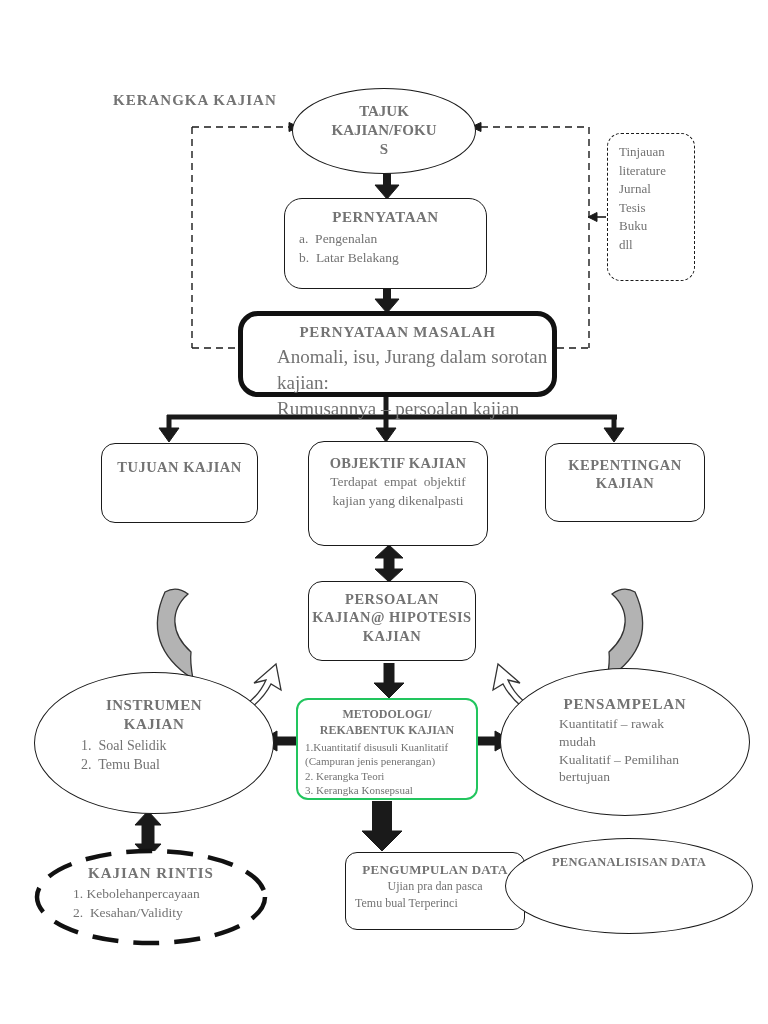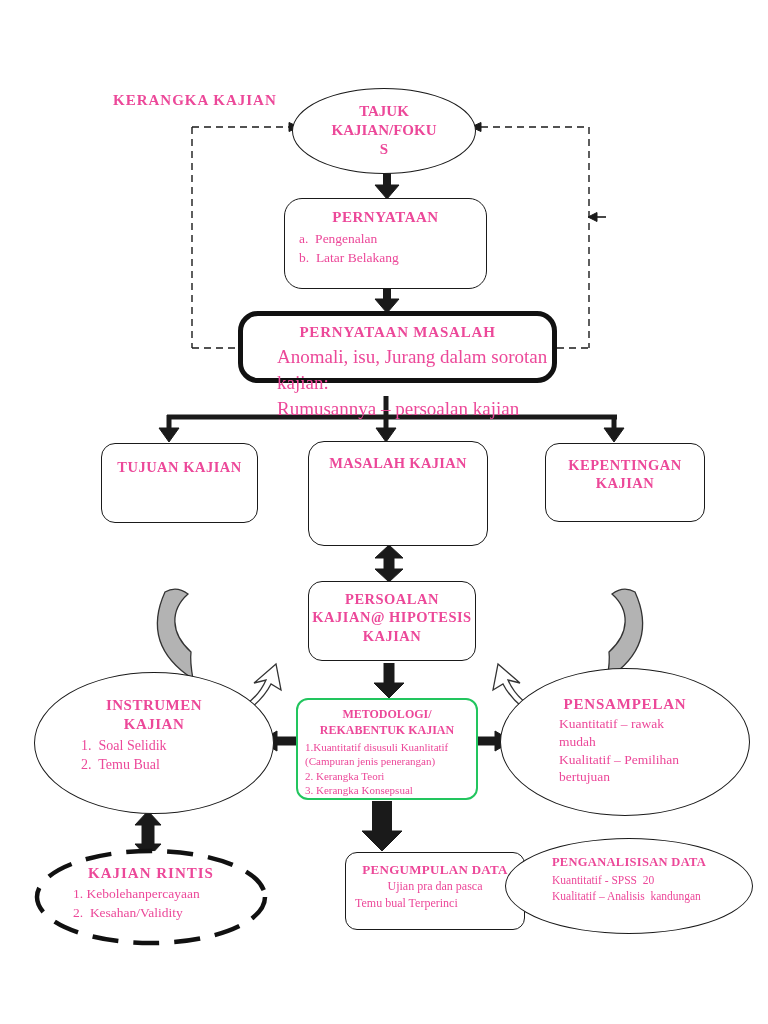--- a/index.html
+++ b/index.html
@@ -1,17 +1,17 @@
 <!DOCTYPE html>
 <html><head>
 <meta charset="utf-8">
 <style>
   html,body{margin:0;padding:0;background:#ffffff;}
   #stage{position:relative;width:768px;height:1024px;background:#ffffff;overflow:hidden;
-         font-family:"Liberation Serif",serif;color:#ec4899;}
+         font-family:"Liberation Serif",serif;color:#737373;}
   .node{position:absolute;box-sizing:border-box;background:#fff;border:1.6px solid #1a1a1a;z-index:2;}
   .rbox{border-radius:16px;}
   .ellipse{border-radius:50%;}
   .title{font-weight:bold;text-align:center;white-space:pre-wrap;line-height:1.26;}
   .body{white-space:pre-wrap;line-height:1.38;}
   .center{text-align:center;}
   .heading{position:absolute;font-weight:bold;z-index:2;}
   svg.layer{position:absolute;left:0;top:0;z-index:1;}
   .noborder{border:none;background:transparent;}
 </style>
@@ -110,39 +110,49 @@
   </svg>
 
   <div class="heading" style="left:113px;top:92px;font-size:15px;letter-spacing:1px;">KERANGKA KAJIAN</div>
 
   <div class="node ellipse" style="left:292px;top:88px;width:184px;height:86px;">
     <div class="title" style="font-size:15px;padding-top:13px;">TAJUK
 KAJIAN/FOKU
 S</div>
   </div>
 
+  <div class="node rbox" style="left:607px;top:133px;width:88px;height:148px;border:1.6px dashed #1a1a1a;border-radius:14px;">
+    <div class="body" style="font-size:13px;line-height:1.43;padding:9px 0 0 11px;">Tinjauan
+literature
+Jurnal
+Tesis
+Buku
+dll</div>
+  </div>
 
   <div class="node rbox" style="left:284px;top:198px;width:203px;height:91px;border-radius:18px;">
     <div class="title" style="font-size:15px;padding-top:9px;letter-spacing:0.5px;">PERNYATAAN</div>
     <div class="body" style="font-size:13.5px;padding:3px 0 0 14px;">a.  Pengenalan
 b.  Latar Belakang</div>
   </div>
 
-  <div class="node rbox" style="left:238px;top:311px;width:319px;height:72px;border:5px solid #111;border-radius:20px;">
+  <div class="node rbox" style="left:238px;top:311px;width:319px;height:86px;border:5px solid #111;border-radius:20px;">
     <div class="title" style="font-size:15px;padding-top:7px;letter-spacing:0.8px;">PERNYATAAN MASALAH</div>
     <div class="body" style="font-size:19px;padding:2px 0 0 34px;">Anomali, isu, Jurang dalam sorotan kajian:
 Rumusannya – persoalan kajian</div>
   </div>
 
   <div class="node rbox" style="left:101px;top:443px;width:157px;height:80px;border-radius:14px;">
     <div class="title" style="font-size:14.5px;padding-top:14px;letter-spacing:0.5px;">TUJUAN KAJIAN</div>
   </div>
 
   <div class="node rbox" style="left:308px;top:441px;width:180px;height:105px;border-radius:16px;">
-    <div class="title" style="font-size:14.5px;padding-top:12px;letter-spacing:0.3px;">MASALAH KAJIAN</div>
+    <div class="title" style="font-size:14.5px;padding-top:12px;letter-spacing:0.3px;">OBJEKTIF KAJIAN</div>
+    <div class="body center" style="font-size:13.5px;padding-top:1px;">Terdapat  empat  objektif
+kajian yang dikenalpasti</div>
   </div>
 
   <div class="node rbox" style="left:545px;top:443px;width:160px;height:79px;border-radius:14px;">
     <div class="title" style="font-size:14.5px;padding-top:12px;letter-spacing:0.5px;">KEPENTINGAN
 KAJIAN</div>
   </div>
 
   <div class="node rbox" style="left:308px;top:581px;width:168px;height:80px;border-radius:14px;">
     <div class="title" style="font-size:14.5px;padding-top:8px;letter-spacing:0.5px;">PERSOALAN
 KAJIAN@ HIPOTESIS
@@ -180,17 +190,15 @@
   </div>
 
   <div class="node rbox" style="left:297px;top:852px;width:180px;height:78px;border-radius:12px;margin-left:48px;">
     <div class="title" style="font-size:13px;padding-top:9px;letter-spacing:0.3px;">PENGUMPULAN DATA</div>
     <div class="center" style="font-size:12px;line-height:1.35;">Ujian pra dan pasca</div>
     <div style="font-size:12px;line-height:1.35;padding-left:9px;">Temu bual Terperinci</div>
   </div>
 
   <div class="node ellipse" style="left:505px;top:838px;width:248px;height:96px;">
     <div class="title" style="font-size:12.5px;padding-top:16px;letter-spacing:0.3px;">PENGANALISISAN DATA</div>
-    <div class="body" style="font-size:11.5px;line-height:1.45;padding:1px 0 0 46px;">Kuantitatif - SPSS  20
-Kualitatif – Analisis  kandungan</div>
   </div>
 
 </div>
 
 </body></html>

